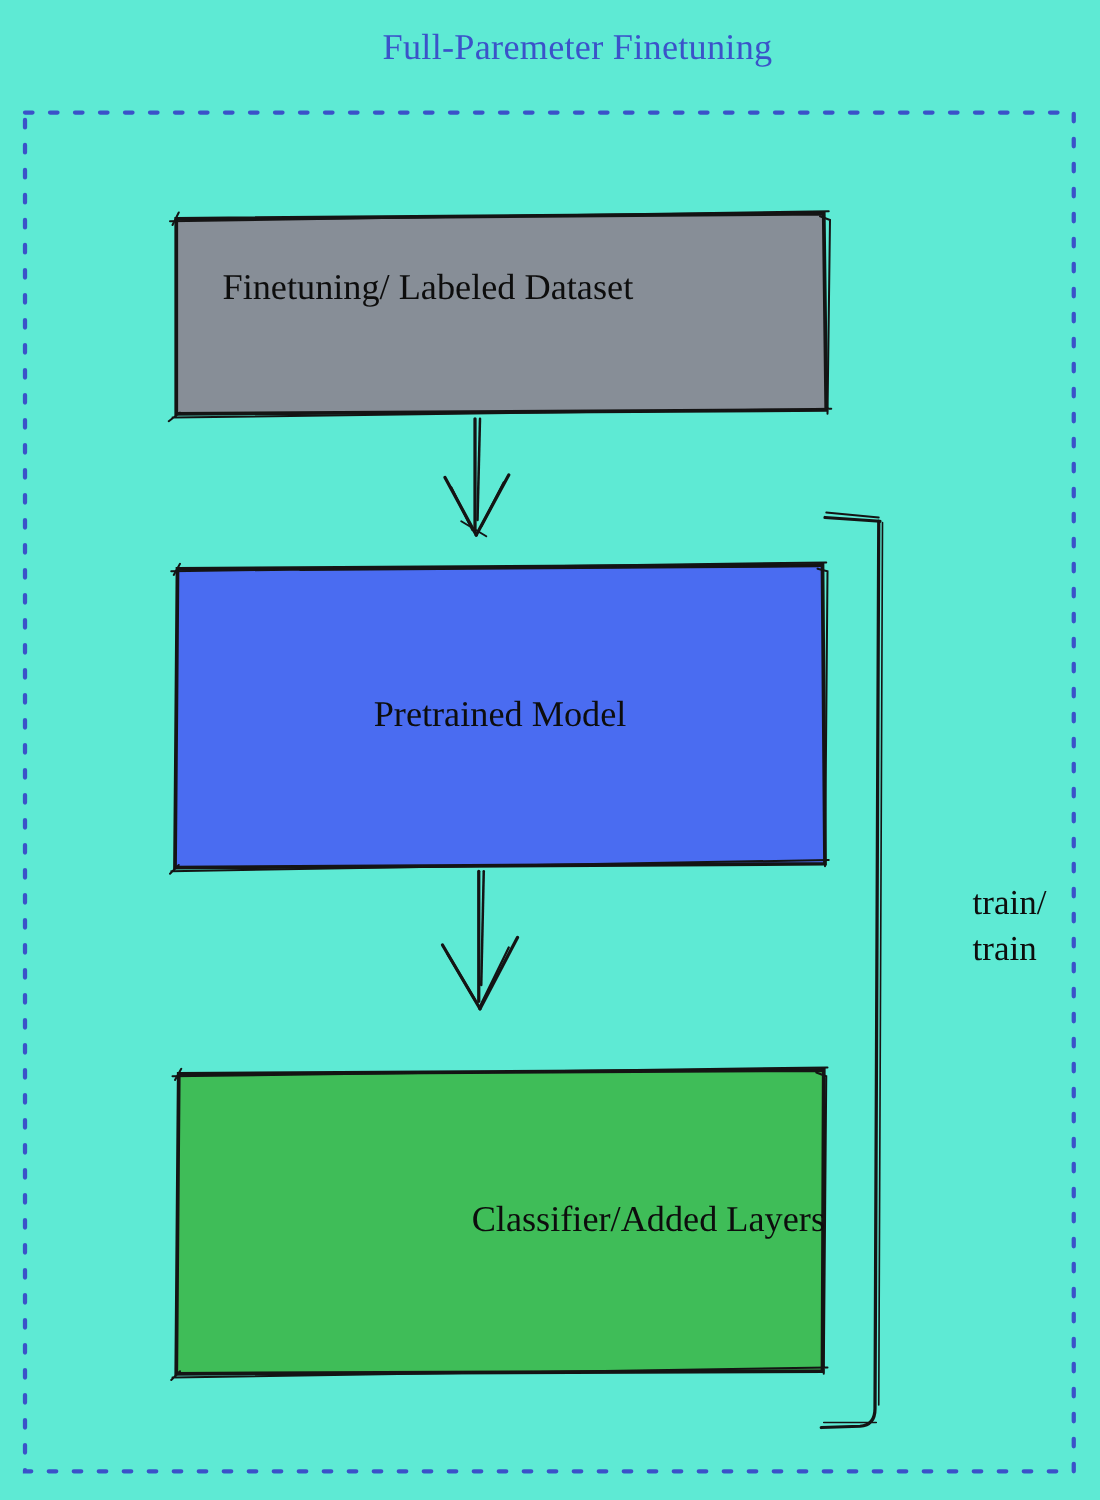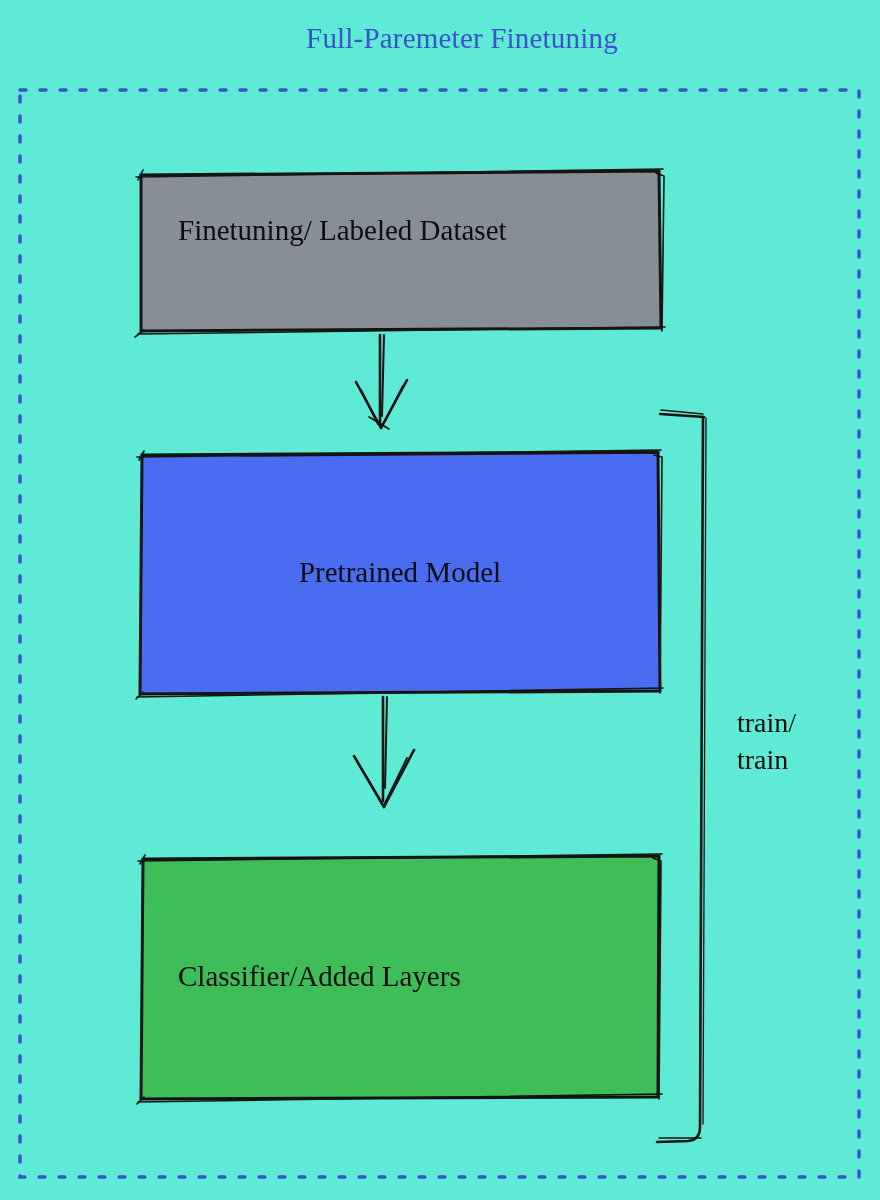--- a/index.html
+++ b/index.html
@@ -27,24 +27,24 @@
     width: 880px; height: 1200px;
   }
   .node-label {
     position: absolute;
     font-size: 29px;
     color: #0d0d0d;
     white-space: nowrap;
   }
   .label-dataset    { left: 178px; top: 214px; }
   .label-pretrained { left: 140px; top: 556px; width: 520px; text-align: center; }
-  .label-classifier { left: 140px; top: 960px; width: 520px; text-align: left; padding-left: 38px; }
+  .label-classifier { left: 140px; top: 960px; width: 520px; text-align: right; }
   .bracket-note {
     position: absolute;
-    left: 737px; top: 704px;
+    left: 778px; top: 704px;
     font-size: 28px;
     line-height: 37px;
     color: #0d0d0d;
   }
   .sketch { stroke: #141414; fill: none; stroke-linecap: round; }
 </style>
 </head>
 <body>
 
 <div class="canvas">

